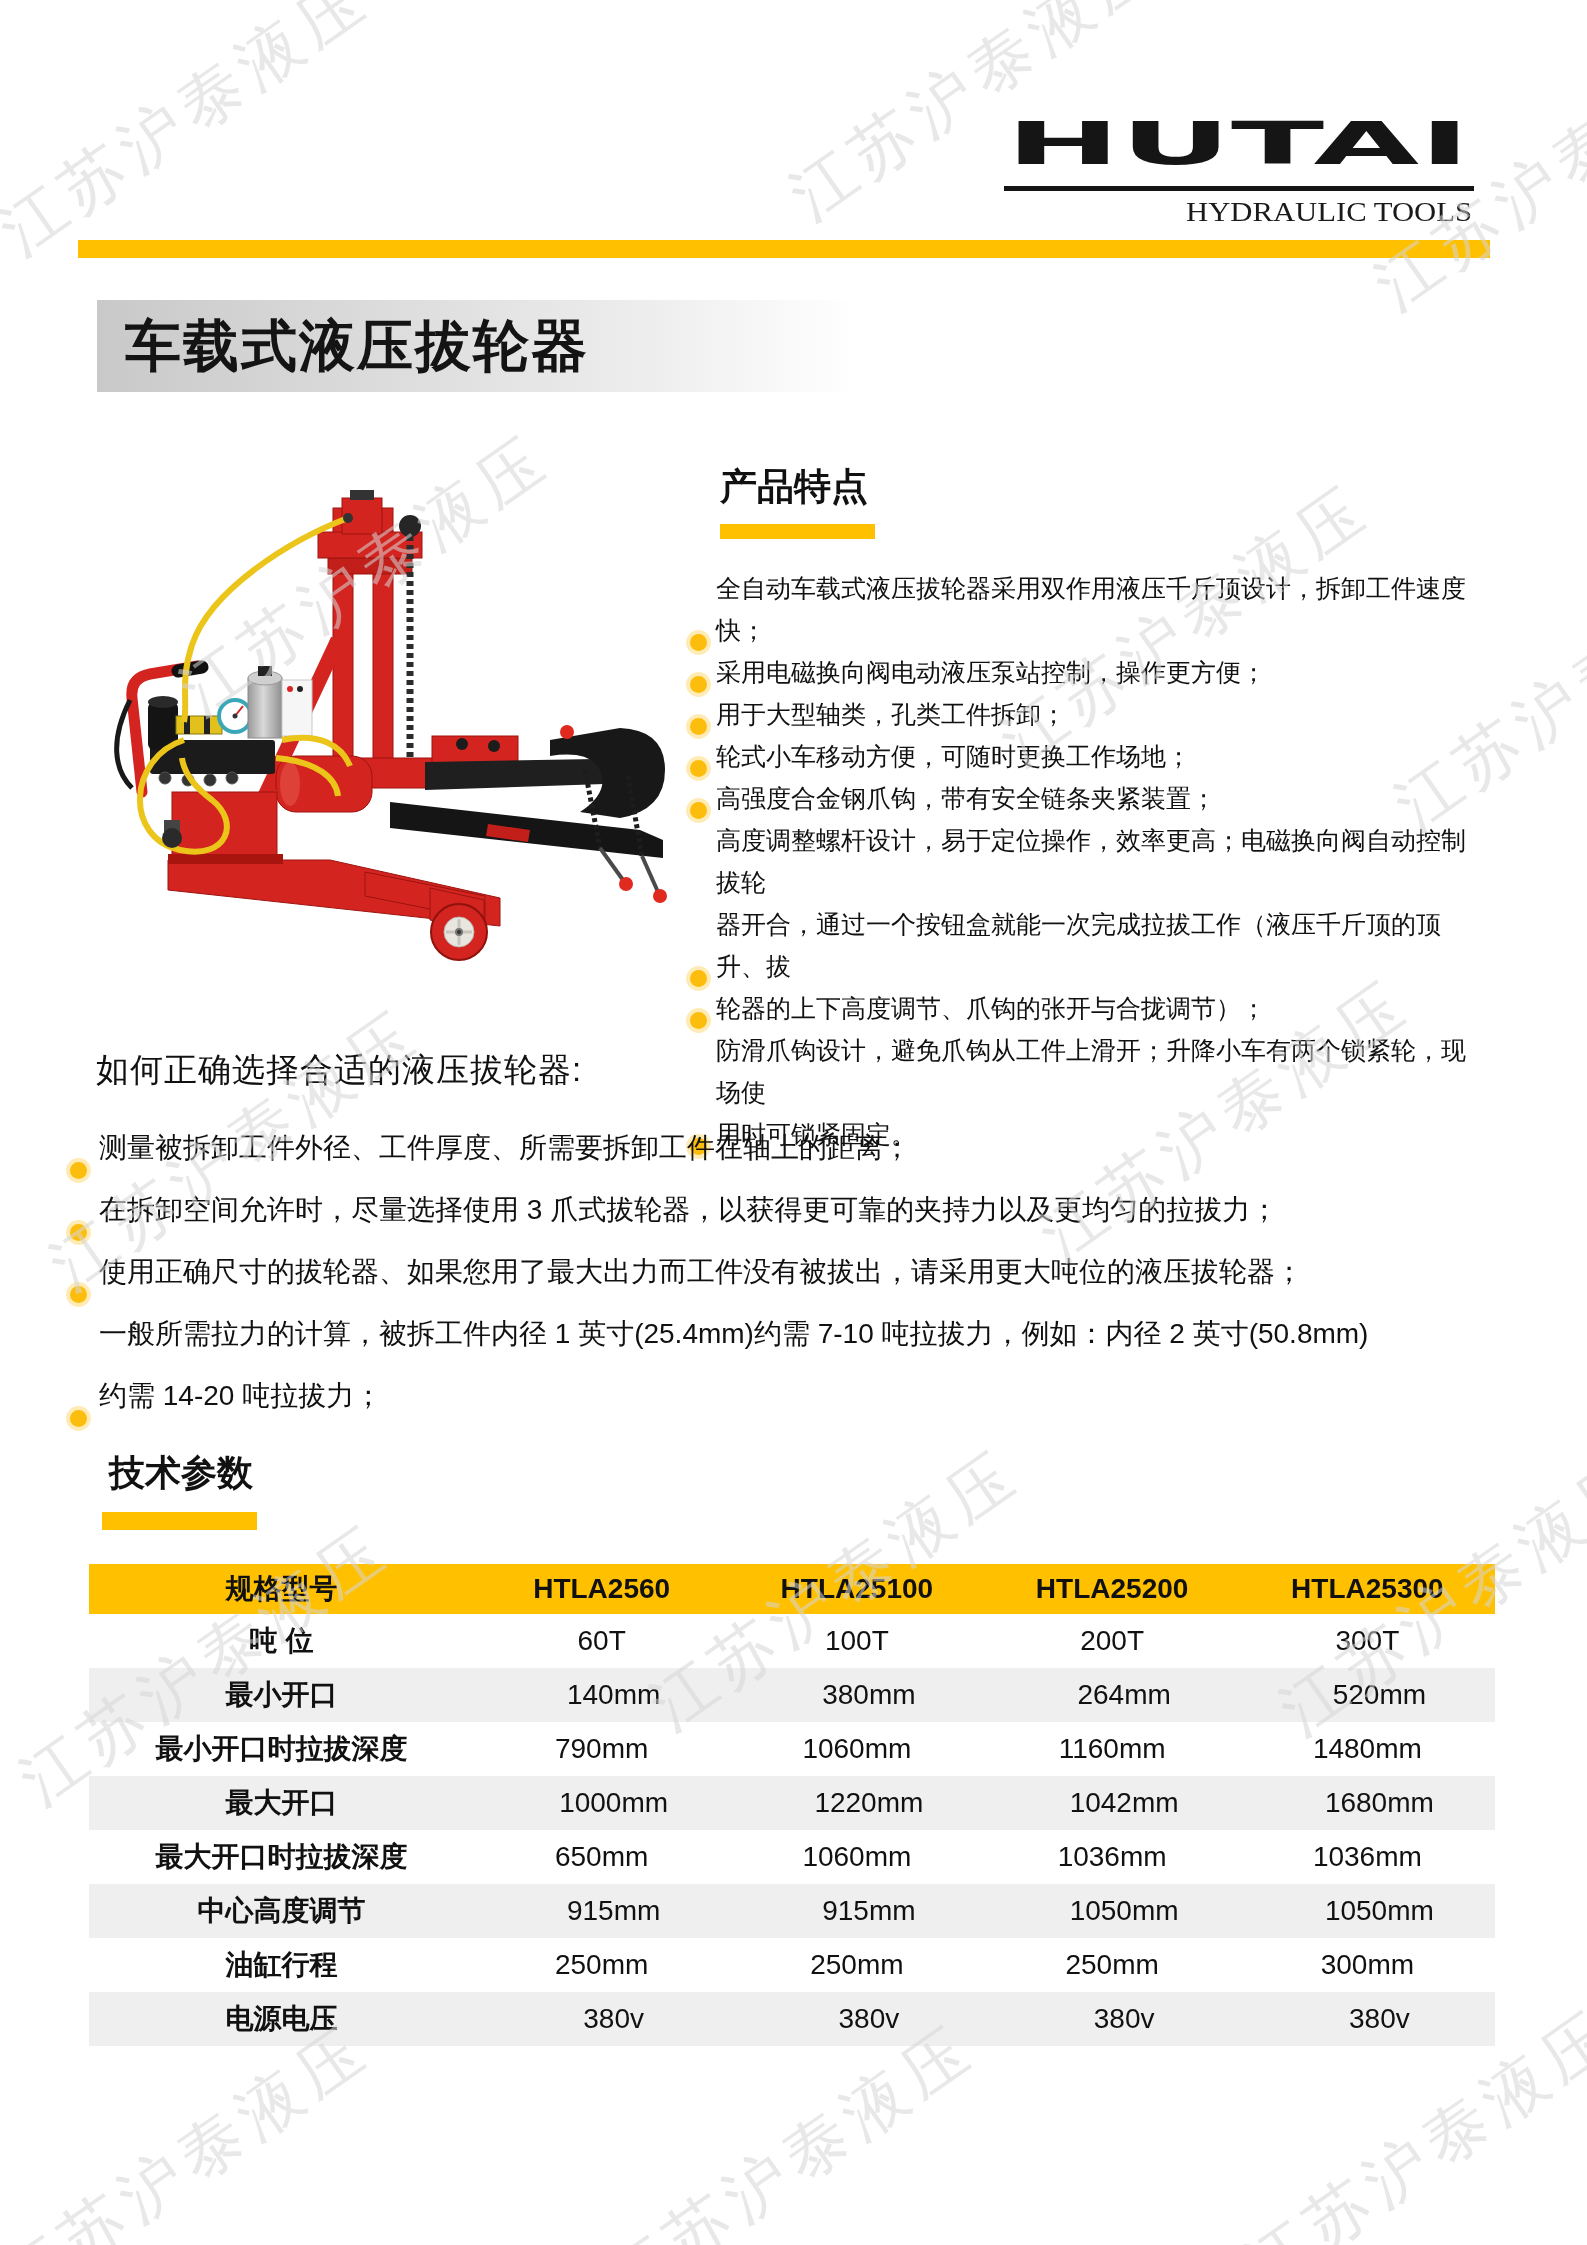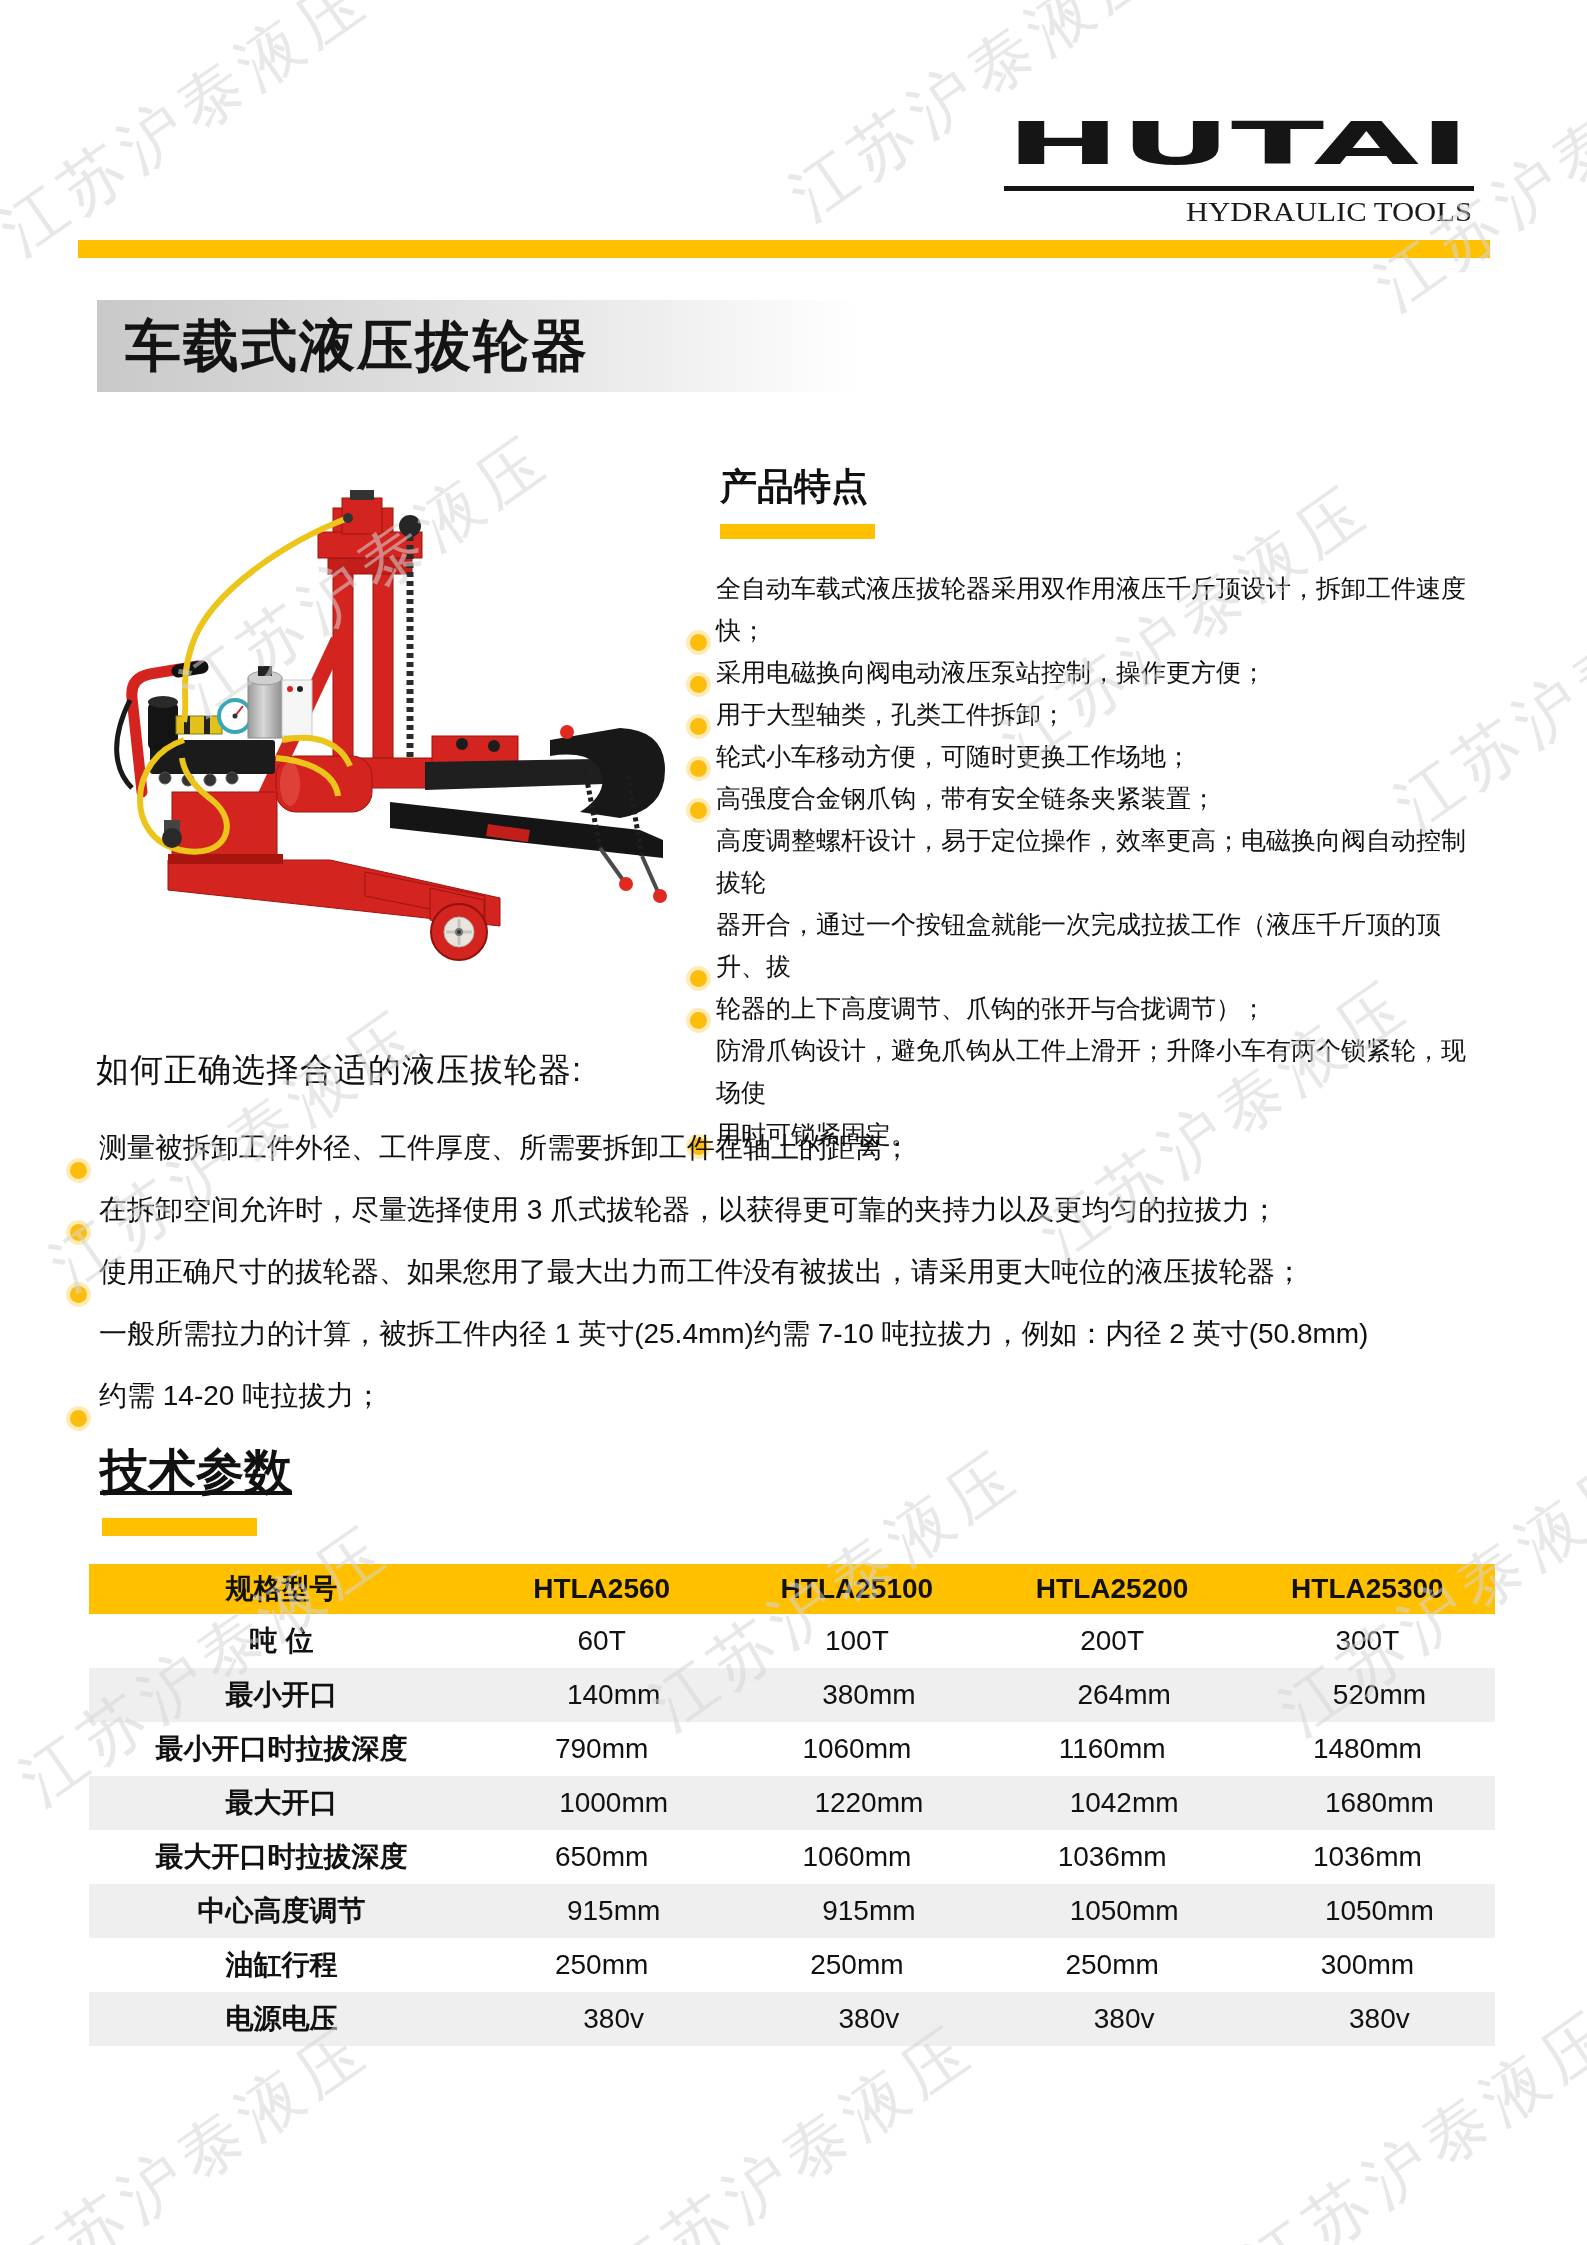--- a/index.html
+++ b/index.html
@@ -41,21 +41,21 @@
     flex:0 0 17px;width:17px;height:17px;border-radius:50%;background:#fcbd0c;
     box-shadow:0 0 0 4px rgba(255,210,90,0.45);
   }
   
   #selection{position:absolute;left:70px;top:1048px;width:1470px;z-index:2;}
   #selection h2{margin:0 0 24px 26px;font-size:33px;font-weight:normal;letter-spacing:1px;}
   .s{font-size:28px;line-height:62px;}
   .s .dot{margin:23px 12px 0 0;}
   
   #tech-head{position:absolute;left:100px;top:1440px;z-index:2;}
-  #tech-head h2{margin:0;font-size:48px;font-weight:bold;text-decoration:underline;}
+  #tech-head h2{margin:9px;font-size:36px;font-weight:bold;}
   #tech-head .ybar{margin:14px 0 0 2px;height:18px;}
   #spec-table{position:absolute;left:89px;top:1564px;width:1406px;z-index:2;font-size:28px;}
   .trow{display:grid;grid-template-columns:385px 1fr 1fr 1fr 1fr;}
   .trow.head{background:#FFC000;font-weight:bold;}
   .trow.head .tcell{line-height:50px;}
   .trow .tcell{text-align:center;line-height:54px;}
   .trow.alt{background:#EFEFEF;gap:24px;}
   .trow .tcell:first-child{font-weight:bold;}
 </style>
 </head>

